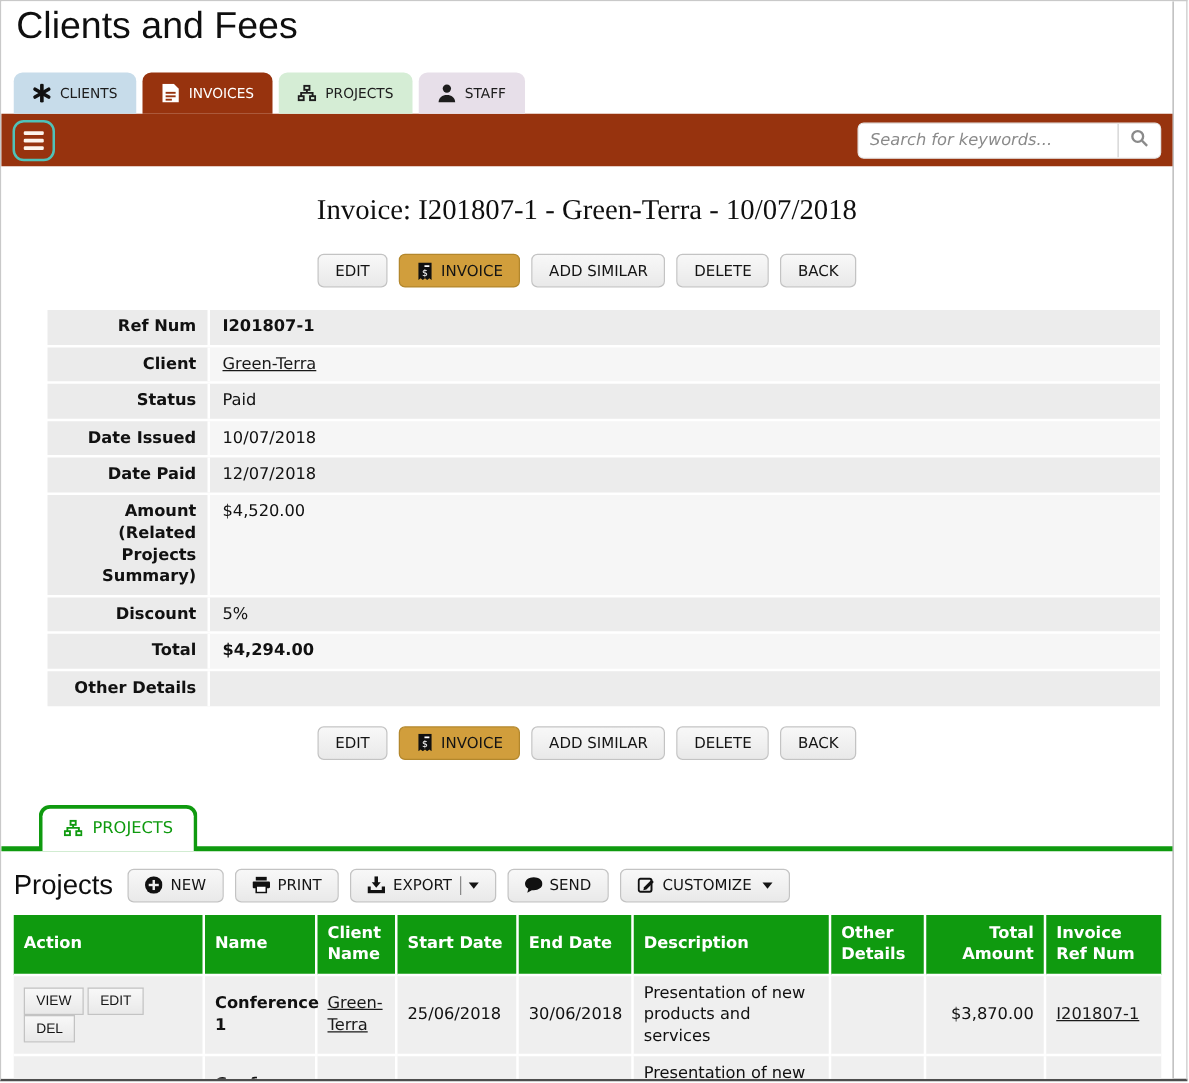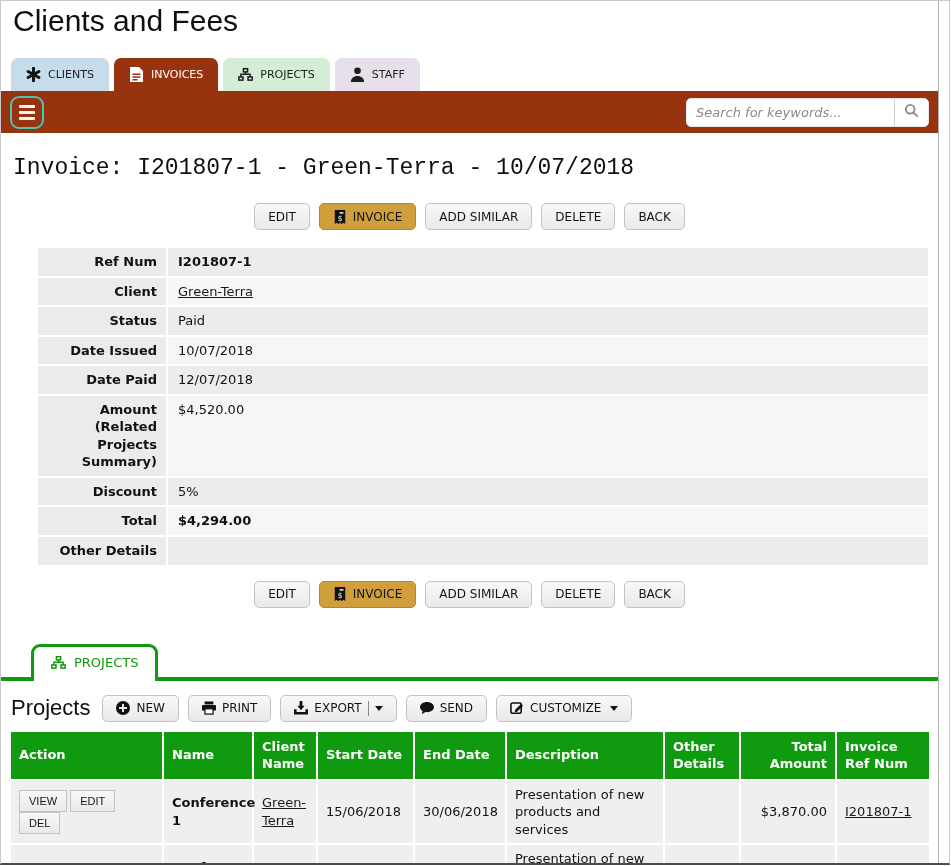--- a/index.html
+++ b/index.html
@@ -72,23 +72,24 @@
     flex: 1; border: 0; outline: none; padding: 0 9px;
     font-family: "DejaVu Sans", sans-serif; font-size: 13px; font-style: italic; color: #8b5cf6;
   }
   .searchbox input::placeholder { color: #8a8a8a; font-style: italic; }
   .search-btn {
     width: 34px; border: 0; border-left: 1px solid #cfcfcf; background: #fff;
     display: flex; align-items: center; justify-content: center; cursor: pointer;
   }
   
   .record-heading {
-    font-family: Liberation Mono, monospace;
+    font-family: Liberation Serif, serif;
     font-size: 23px; font-weight: 400; color: #0f0f0f;
     padding: 22px 12px 16px;
+    text-align: center;
   }
   
   .actions { display: flex; justify-content: center; gap: 9px; padding: 6px 0 14px; }
   .btn {
     height: 27px; display: inline-flex; align-items: center; gap: 6px;
     padding: 0 13px; border: 1px solid #c3c3c3; border-radius: 5px;
     background: linear-gradient(#f8f8f8, #e9e9e9);
     font-family: "DejaVu Sans", sans-serif; font-size: 12px; color: #141414; cursor: pointer;
     white-space: nowrap;
   }
@@ -408,21 +409,21 @@
           <button class="btn-sm">
                 <span>VIEW</span>
               </button><button class="btn-sm">
                 <span>EDIT</span>
               </button><button class="btn-sm">
                 <span>DEL</span>
               </button>
         </td>
         <td class="cell-name">Conference 1</td>
         <td><a class="rec-link">Green-Terra</a></td>
-        <td>15/06/2018</td>
+        <td>25/06/2018</td>
         <td>30/06/2018</td>
         <td>Presentation of new products and services</td>
         <td></td>
         <td class="num">$3,870.00</td>
         <td><a class="rec-link">I201807-1</a></td>
       </tr>
       <tr>
         <td>
           
         </td>

